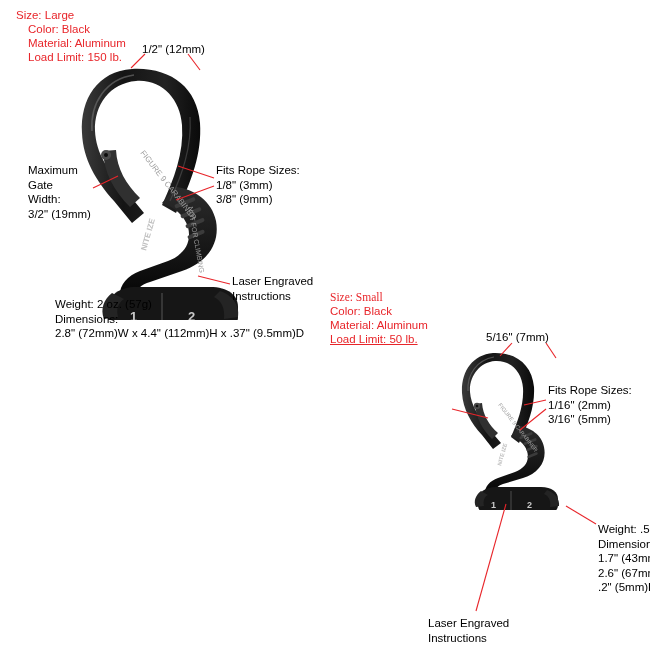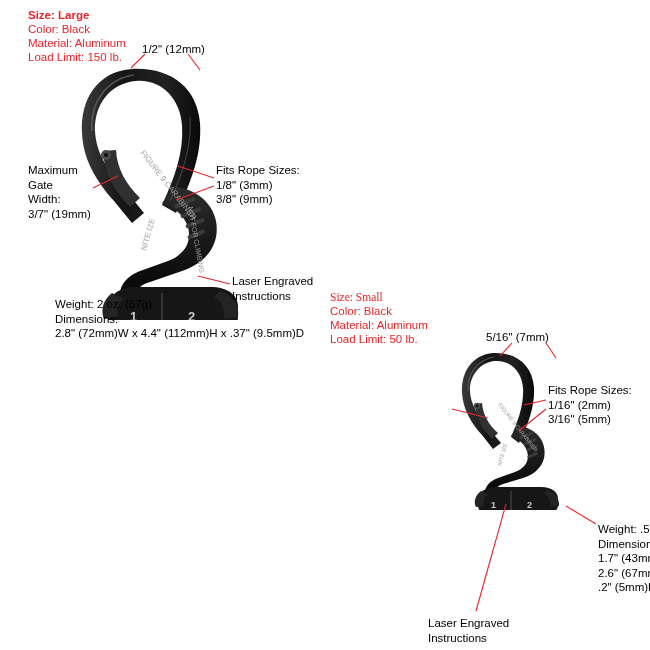--- a/index.html
+++ b/index.html
@@ -191,43 +191,43 @@
 
       <path d="M546 400 L524 405"></path>
       <path d="M546 409 L520 430"></path>
 
       <path d="M596 524 L566 506"></path>
 
       <path d="M476 611 L506 504"></path>
     </g>
   </svg>
 
-  <div class="spec" style="left:28px; top:8px;font-weight:bold;">Size: Large</div>
+  <div class="spec" style="left:16px; top:8px;">Size: Large</div>
   <div class="spec" style="left:28px; top:22px;">Color: Black</div>
   <div class="spec" style="left:28px; top:36px;">Material: Aluminum</div>
   <div class="spec" style="left:28px; top:50px;">Load Limit: 150 lb.</div>
 
   <div class="label" style="left:142px; top:42px;">1/2" (12mm)</div>
   <div class="label" style="left:28px; top:163px;">Maximum
 Gate
 Width:
-3/7" (19mm)</div>
+3/2" (19mm)</div>
   <div class="label" style="left:216px; top:163px;">Fits Rope Sizes:
 1/8" (3mm)
 3/8" (9mm)</div>
   <div class="label" style="left:232px; top:274px;">Laser Engraved
 Instructions</div>
   <div class="label" style="left:55px; top:297px;">Weight: 2 oz. (57g)
 Dimensions:
 2.8" (72mm)W x 4.4" (112mm)H x .37" (9.5mm)D</div>
 
   <div class="spec" style="left:330px; top:290px;font-family:Liberation Serif, serif;">Size: Small</div>
   <div class="spec" style="left:330px; top:304px;">Color: Black</div>
   <div class="spec" style="left:330px; top:318px;">Material: Aluminum</div>
-  <div class="spec" style="left:330px; top:332px;">Load Limit: 50 lb.</div>
+  <div class="spec" style="left:330px; top:332px;text-decoration:underline;">Load Limit: 50 lb.</div>
 
   <div class="label" style="left:486px; top:330px;">5/16" (7mm)</div>
   <div class="label" style="left:548px; top:383px;">Fits Rope Sizes:
 1/16" (2mm)
 3/16" (5mm)</div>
   <div class="label" style="left:598px; top:522px;">Weight: .5 oz. (14g)
 Dimensions:
 1.7" (43mm)W x
 2.6" (67mm)H x
 .2" (5mm)D</div>

